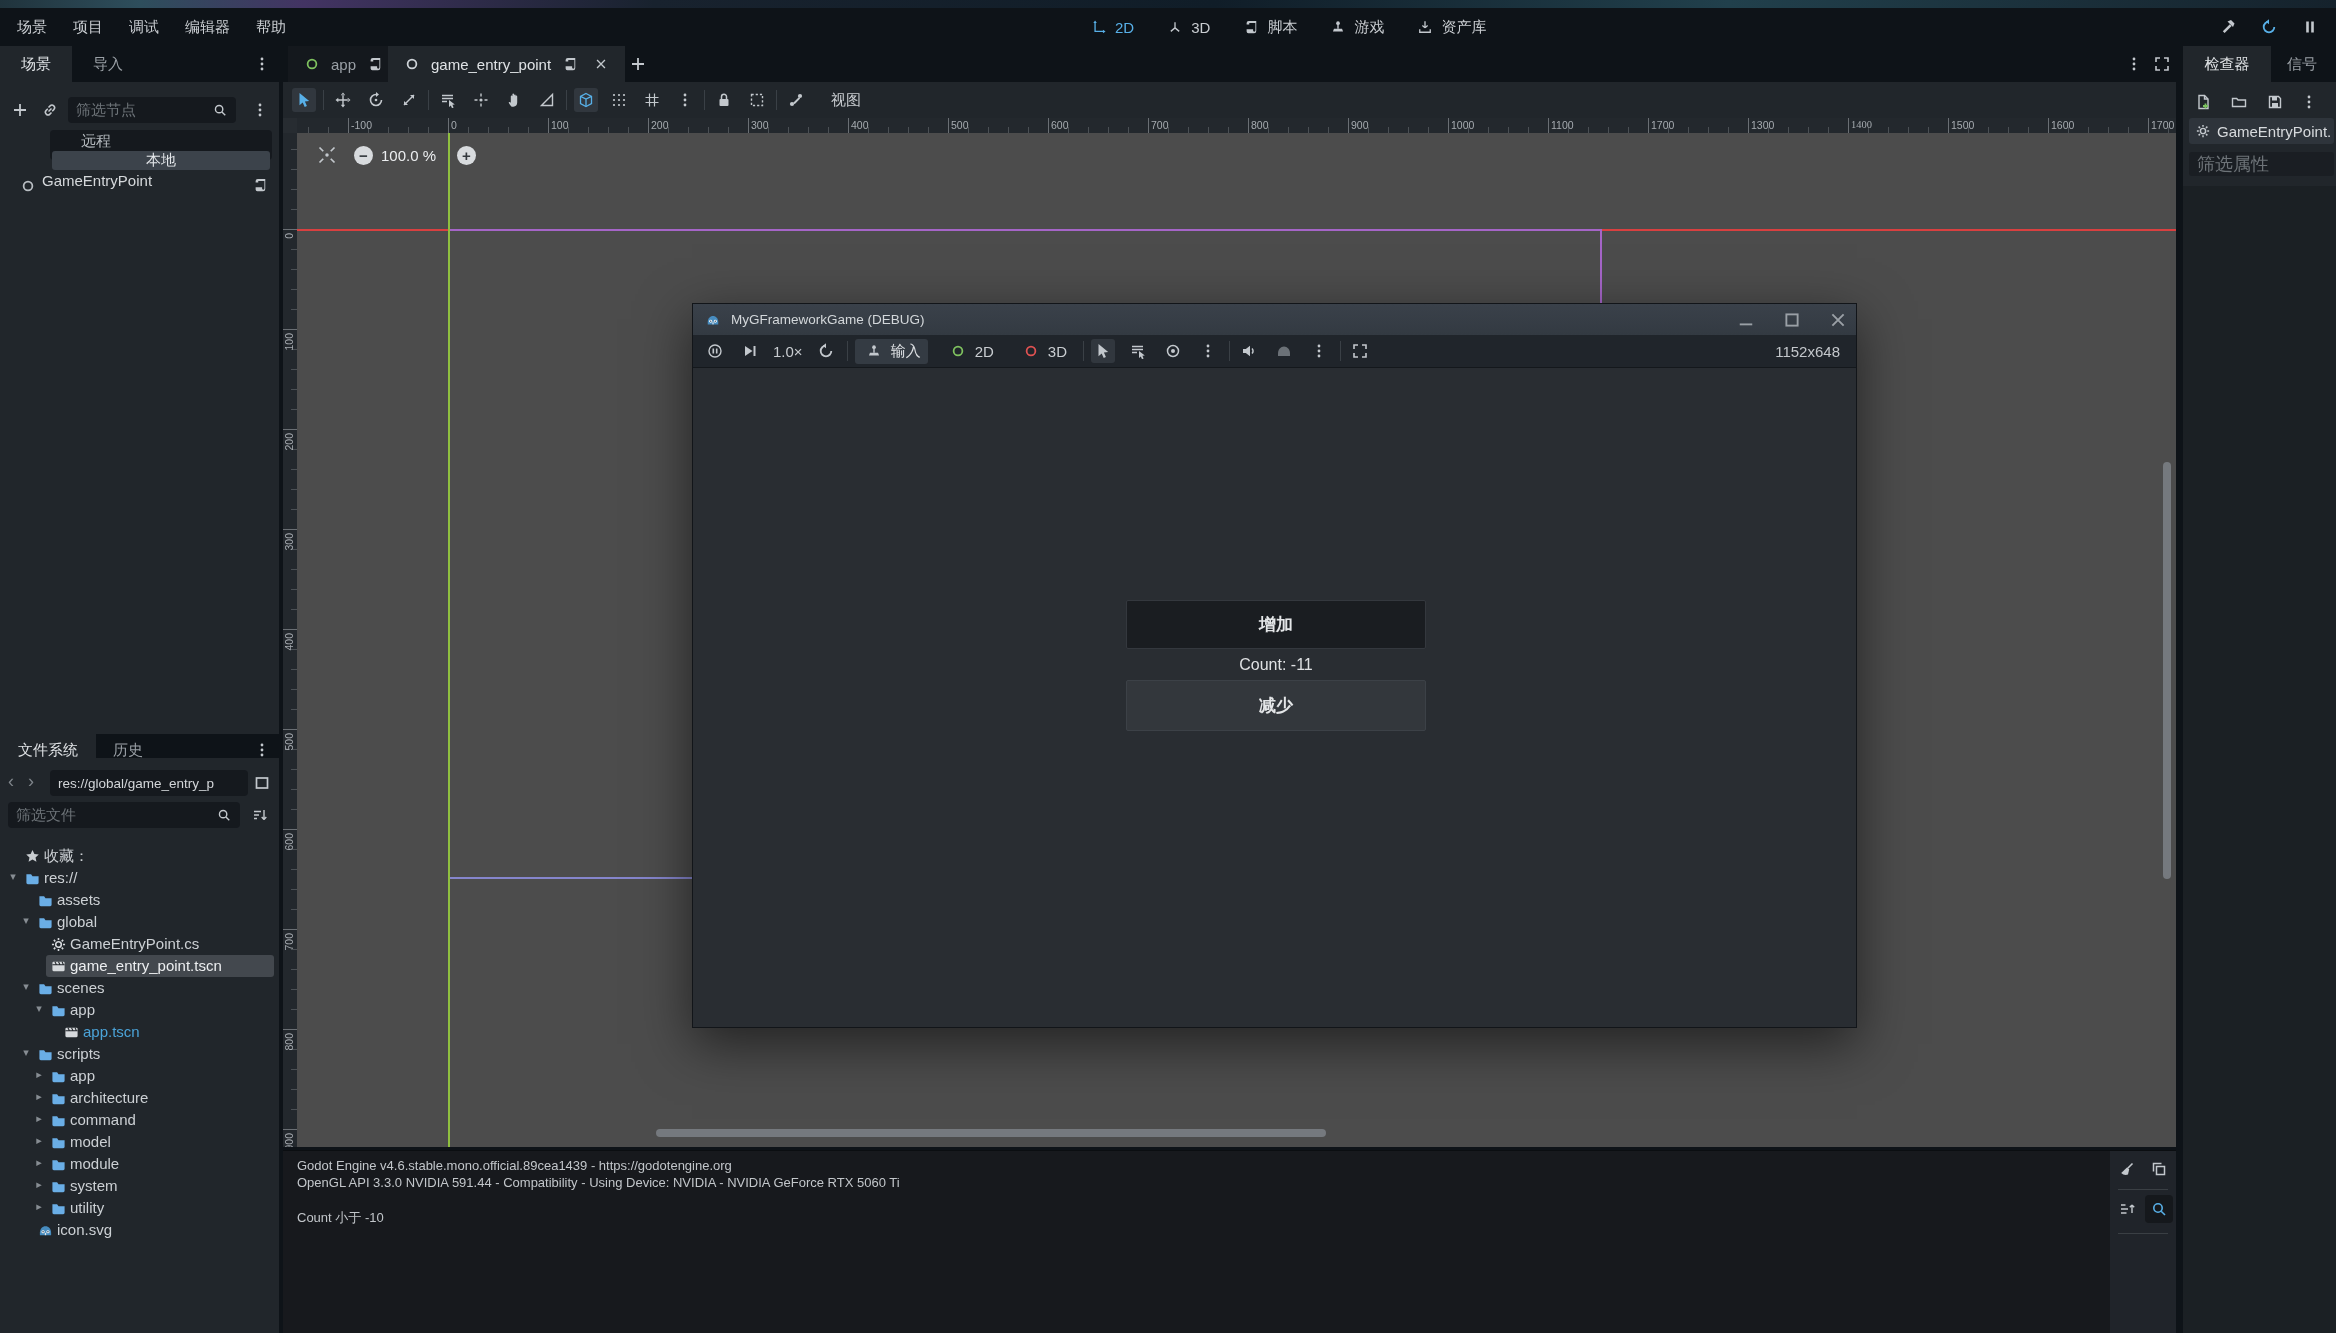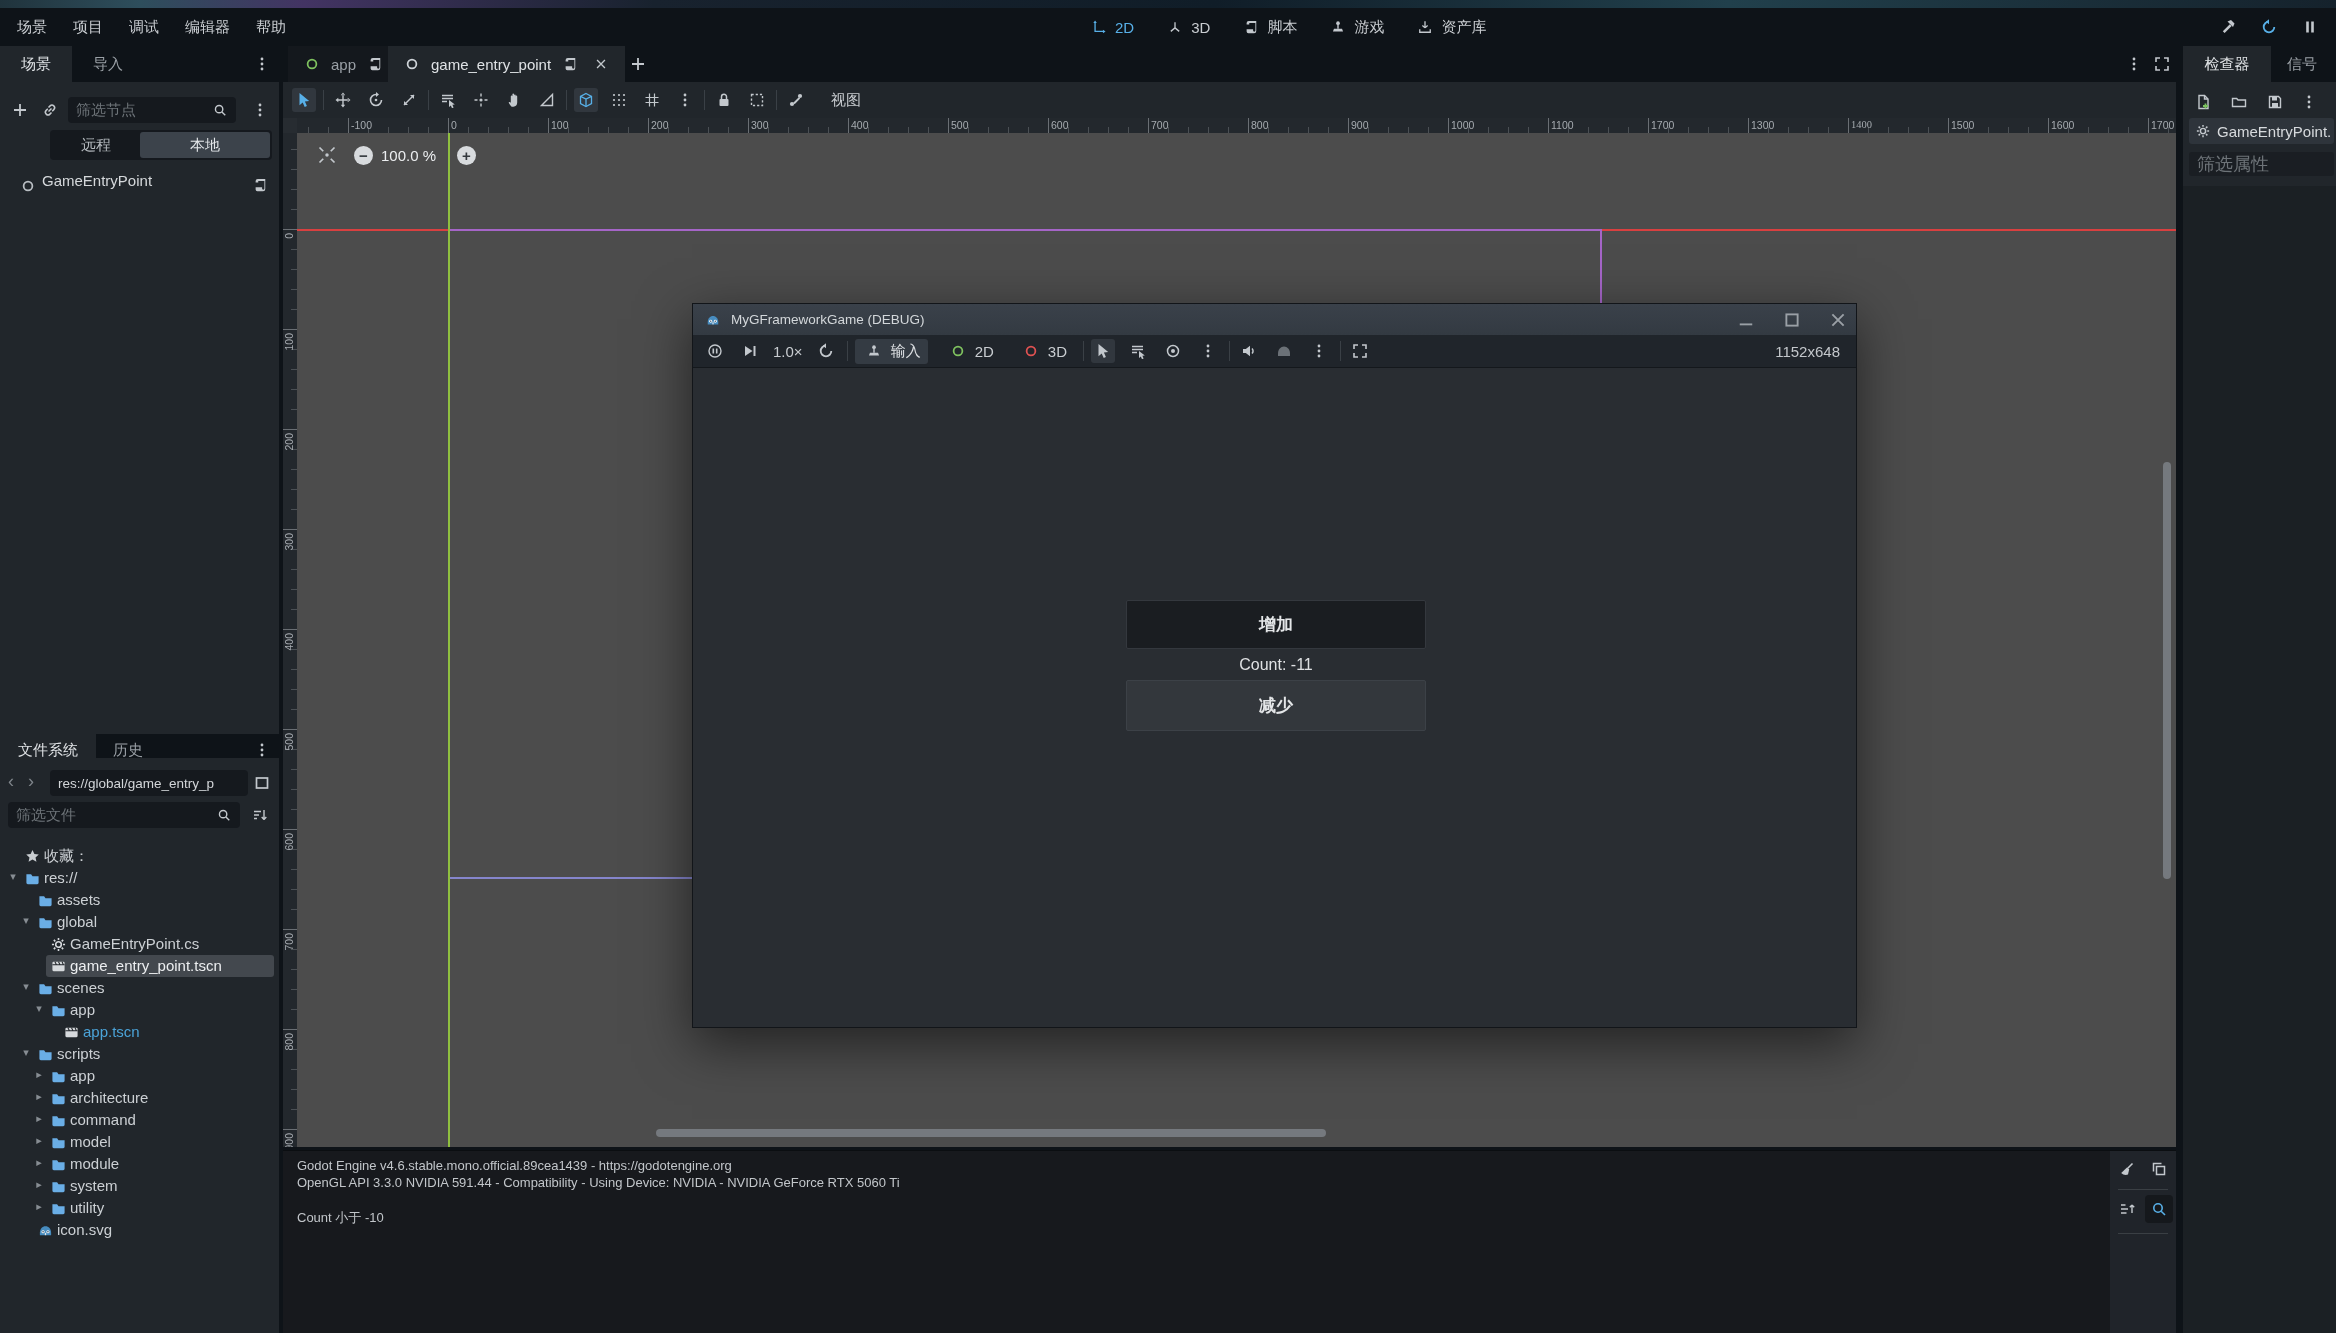--- a/index.html
+++ b/index.html
@@ -212,21 +212,21 @@
         </span>
     </div>
     <span class="ic abs" style="left:248px;top:16px;">
         <svg viewBox="0 0 16 16" fill="currentColor">
           <circle cx="8" cy="3" r="1.4"></circle>
           <circle cx="8" cy="8" r="1.4"></circle>
           <circle cx="8" cy="13" r="1.4"></circle>
         </svg>
       </span>
 
-    <div class="abs" style="left:50px;top:48px;width:222px;height:30px;background:#15191e;border-radius:4px;display:flex;padding:2px;box-sizing:border-box;">
+    <div class="abs" style="left:50px;top:48px;width:222px;height:30px;background:#15191e;border-radius:4px;display:flex;padding:2px;box-sizing:border-box;flex-direction:column;">
       <div style="width:88px;display:flex;align-items:center;justify-content:center;color:#b4b9be;">
           <span>远程</span>
         </div>
       <div style="flex:1;display:flex;align-items:center;justify-content:center;background:#3c434b;border-radius:3px;color:#e3e6e9;">
           <span>本地</span>
         </div>
     </div>
 
     <div class="abs flex" style="left:0;top:86px;width:279px;height:28px;">
       <span class="ic sm abs" style="left:16px;top:6px;color:#b9bec3;">

